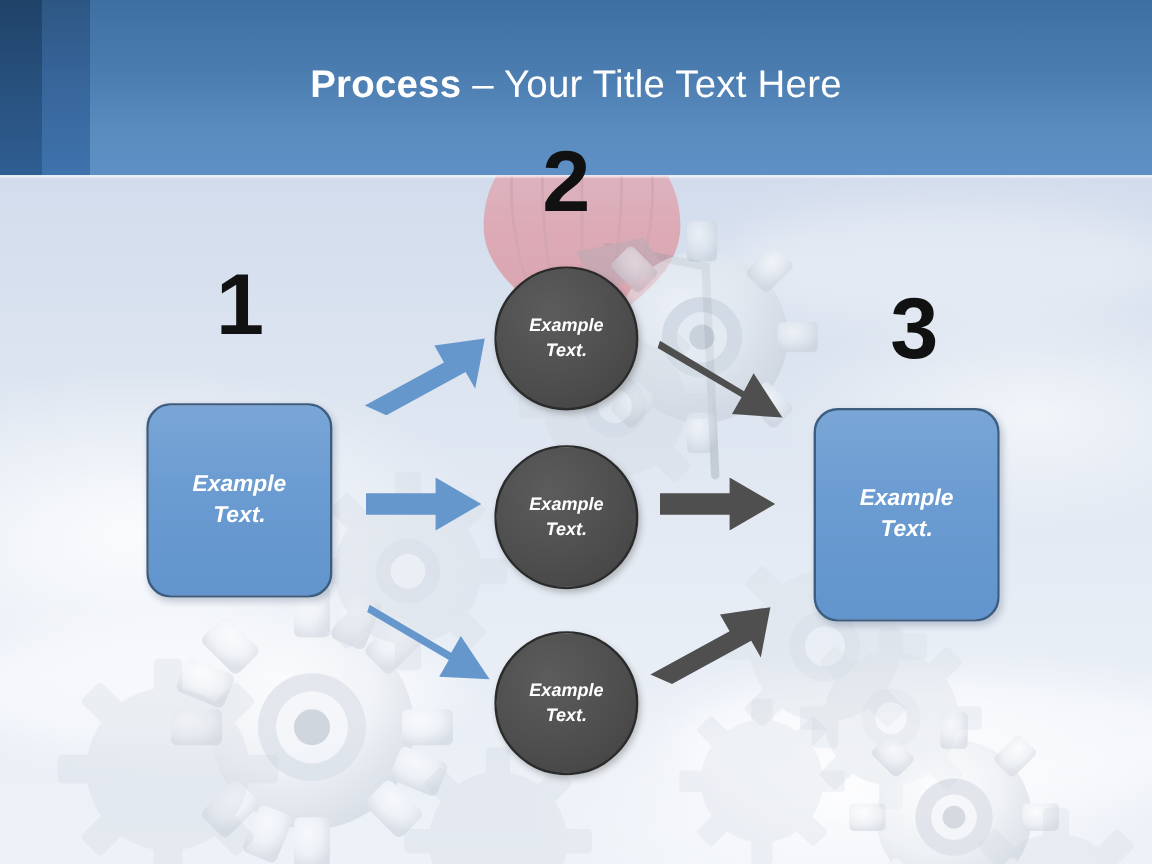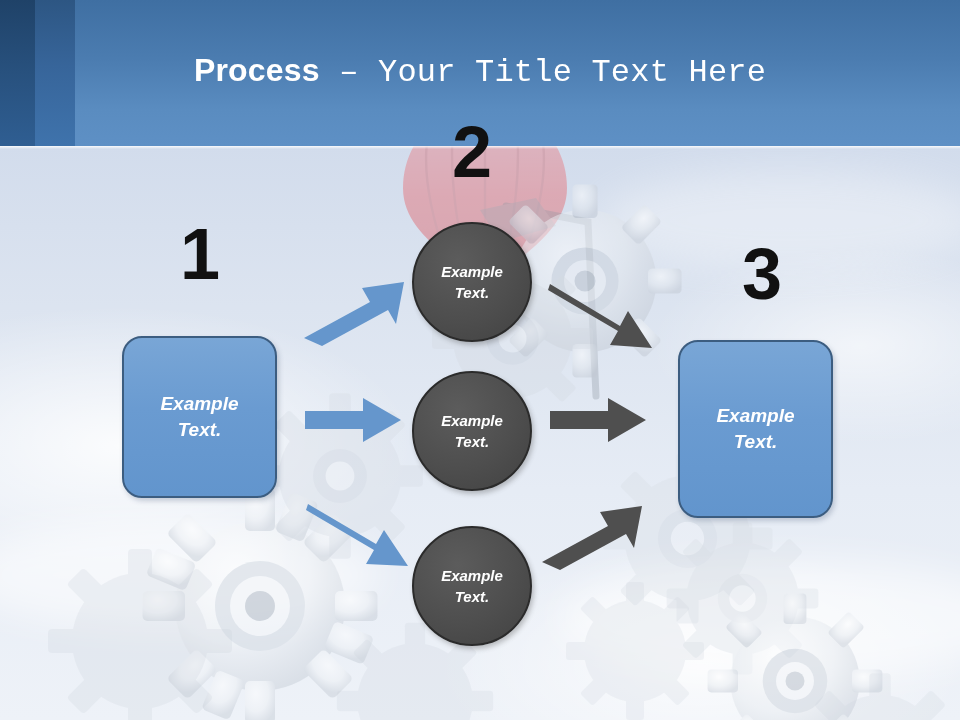--- a/index.html
+++ b/index.html
@@ -92,21 +92,21 @@
     left: 0; top: 50px;
     width: 960px;
     text-align: center;
     color: #ffffff;
     font-size: 32px;
     line-height: 40px;
     letter-spacing: 0.2px;
     white-space: nowrap;
   }
   .title .strong { font-weight: bold; }
-  .title .light  { font-weight: normal; font-family: Liberation Mono, monospace; }
+  .title .light  { font-weight: normal; }
 
   
   .stepnum {
     position: absolute;
     color: #111111;
     font-weight: bold;
     font-size: 72px;
     line-height: 72px;
     text-align: center;
     width: 80px;

